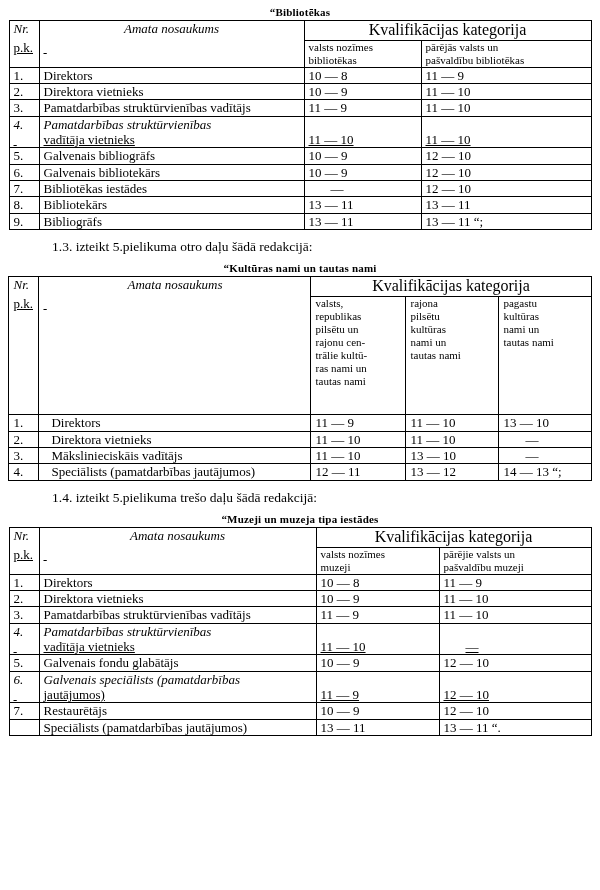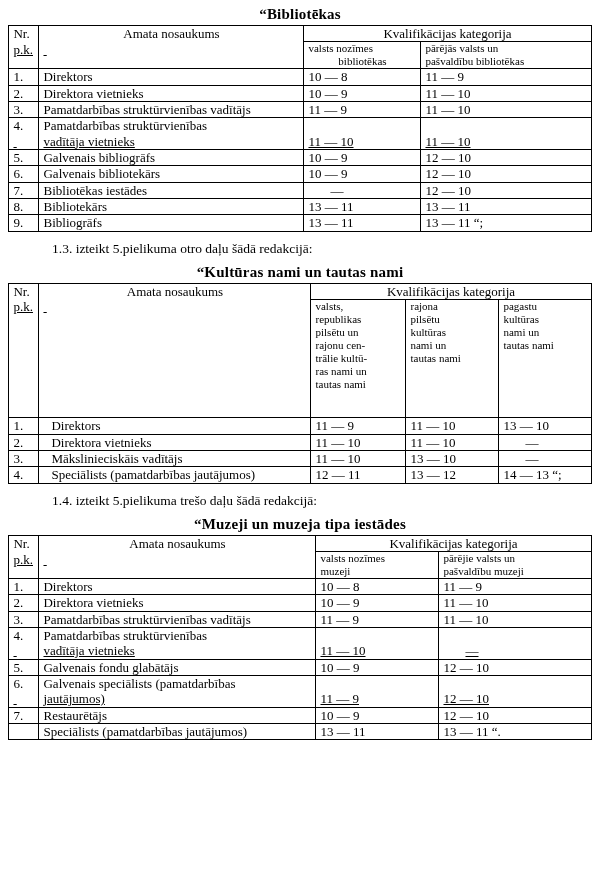--- a/index.html
+++ b/index.html
@@ -19,60 +19,60 @@
     width: 600px;
     height: 890px;
     position: relative;
     padding: 0;
     box-sizing: border-box;
   }
 
   .tbl-title {
     text-align: center;
     font-weight: bold;
-    font-size: 15px;
+    font-size: 11px;
     margin: 0 0 2px 0;
     letter-spacing: 0.2px;
   }
 
   table.doc {
     border-collapse: collapse;
     width: 582px;
     margin: 0 auto;
     table-layout: fixed;
     font-size: 13px;
   }
   table.doc td, table.doc th {
     border: 1px solid #000;
     padding: 0px 4px;
     vertical-align: top;
     font-weight: normal;
     line-height: 1.18;
   }
-  .noborder-bottom { border-bottom: none !important; }
+  .noborder-bottom { border-bottom: none !important; font-style: italic; }
   .noborder-top { border-top: none !important; text-decoration: underline; }
   .cell-num { text-align: left; padding-left: 4px; }
   .val { text-align: left; padding-left: 8px; margin-left: 28px; }
 
   .para {
     margin: 9px 0 7px 0;
     padding-left: 52px;
     font-size: 13.5px;
   }
   .indent-cont { padding-left: 16px; }
 
   .nrcell {
     width: 30px;
   }
 
   .title-wrap { margin-top: 6px; }
 
   .kval-head {
     text-align: center;
-    font-size: 13px;
+    font-size: 16px;
   }
   .subhead {
     text-align: left;
     font-size: 11px;
     line-height: 1.15;
   }
 
   .tallcell {
     height: 118px;
   }
@@ -99,21 +99,21 @@
       <tr>
         <td class="nrcell noborder-bottom">Nr.</td>
         <td class="amata-hdr noborder-bottom">Amata nosaukums</td>
         <td class="kval-head" colspan="2">Kvalifikācijas kategorija</td>
       </tr>
       <tr>
         <td class="nrcell noborder-top">p.k.</td>
         <td class="noborder-top">&nbsp;</td>
         <td class="subhead">
           <div>valsts nozīmes</div>
-          <div style="text-align:center">bibliotēkas</div>
+          <div style="text-align:left">bibliotēkas</div>
         </td>
         <td class="subhead">
           <div>pārējās valsts un</div>
           <div>pašvaldību bibliotēkas</div>
         </td>
       </tr>
 
       <tr>
         <td class="cell-num">1.</td>
         <td class="amata">Direktors</td>

